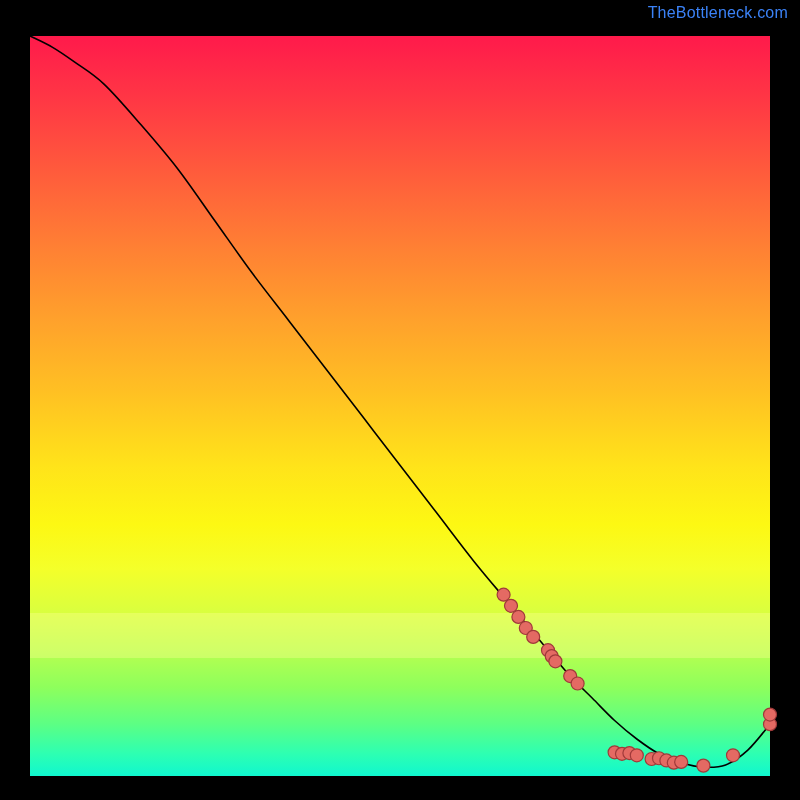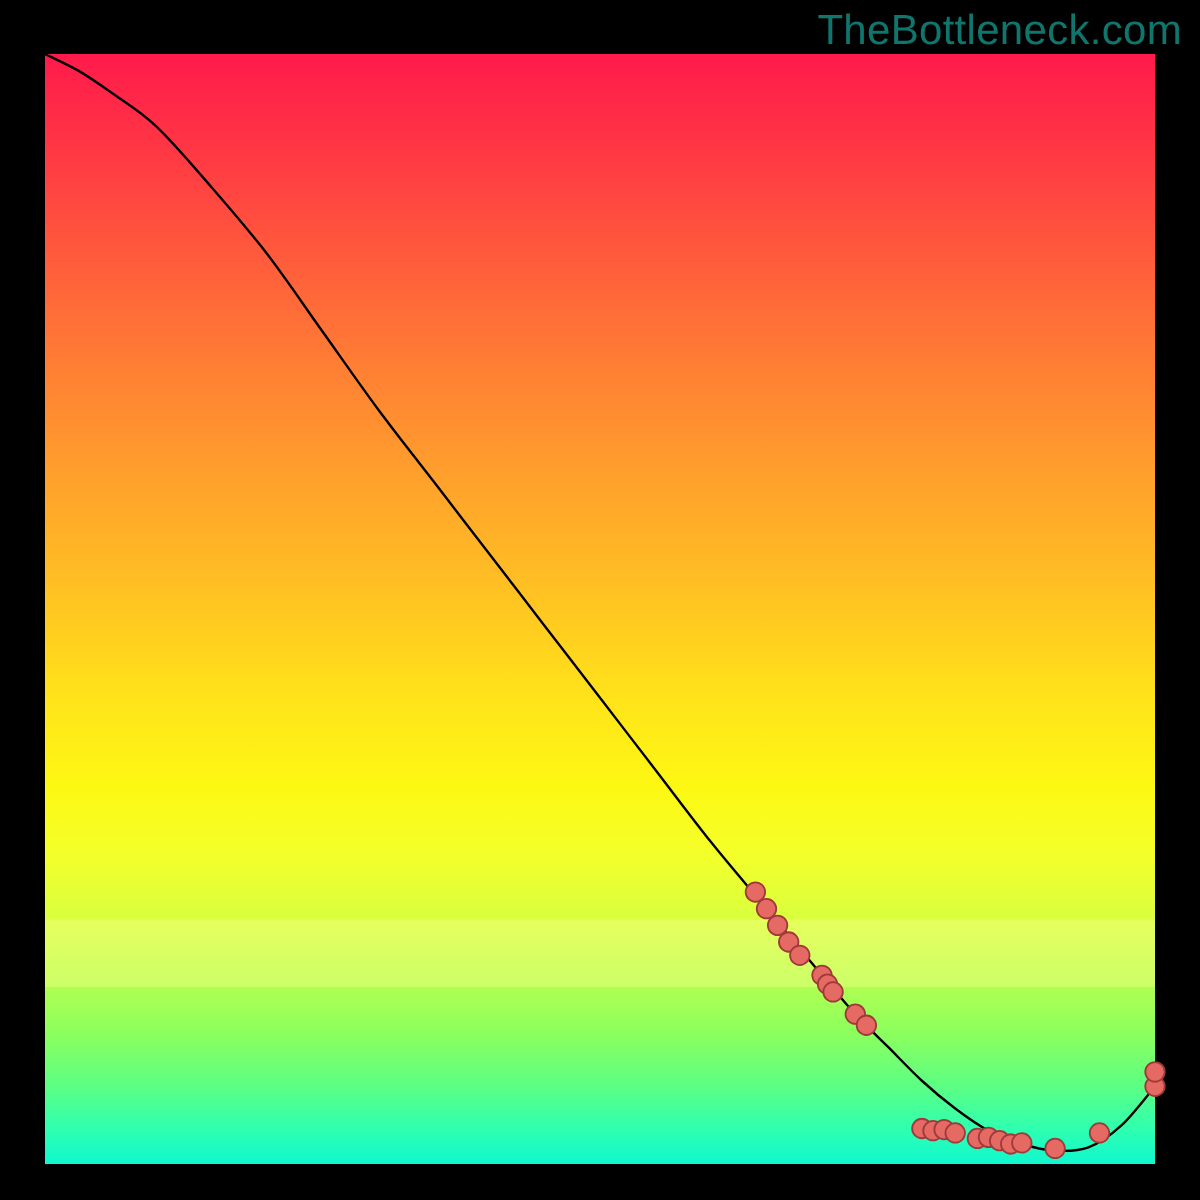--- a/index.html
+++ b/index.html
@@ -13,22 +13,22 @@
   }
   .chart-wrap {
     position: relative;
     width: 800px;
     height: 800px;
   }
   .watermark {
     position: absolute;
     top: 4px;
     right: 12px;
-    color: #0f766e;
-    font-size: 28px;
+    color: #3b82f6;
+    font-size: 16px;
     font-weight: 500;
     letter-spacing: 0.2px;
     z-index: 10;
   }
   .plot-frame {
     position: absolute;
     left: 30px;
     top: 36px;
     width: 740px;
     height: 740px;

